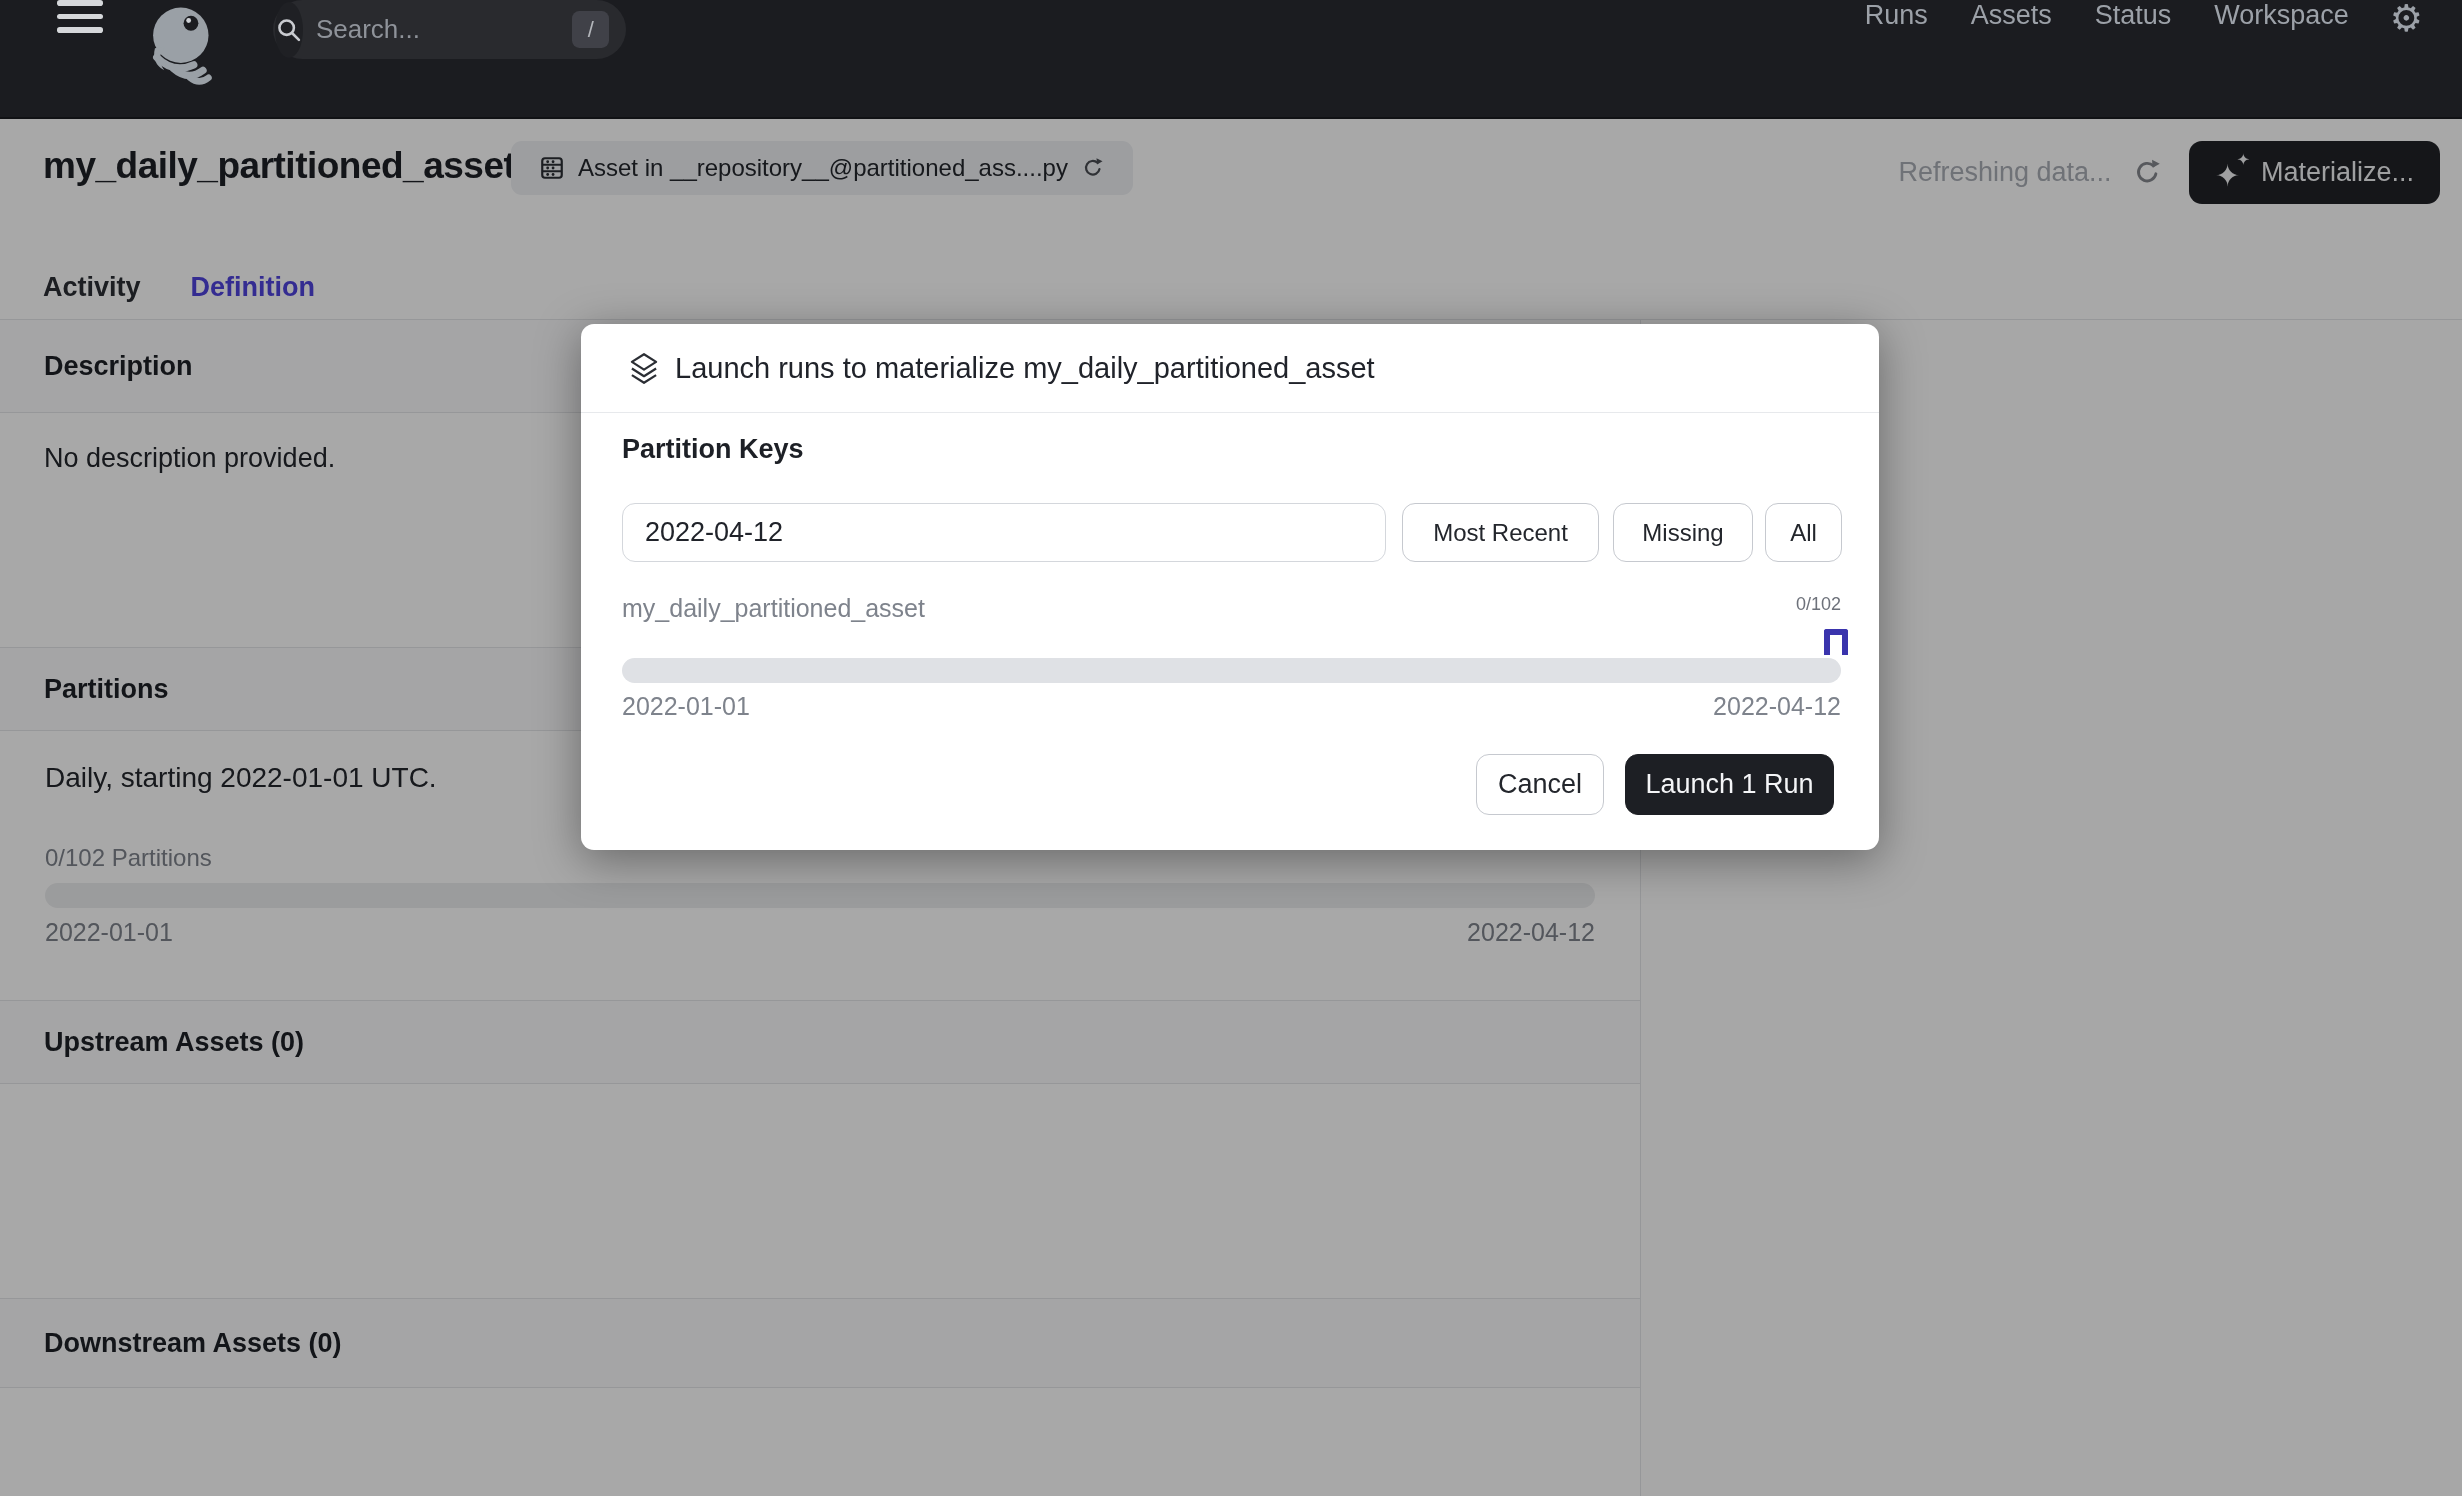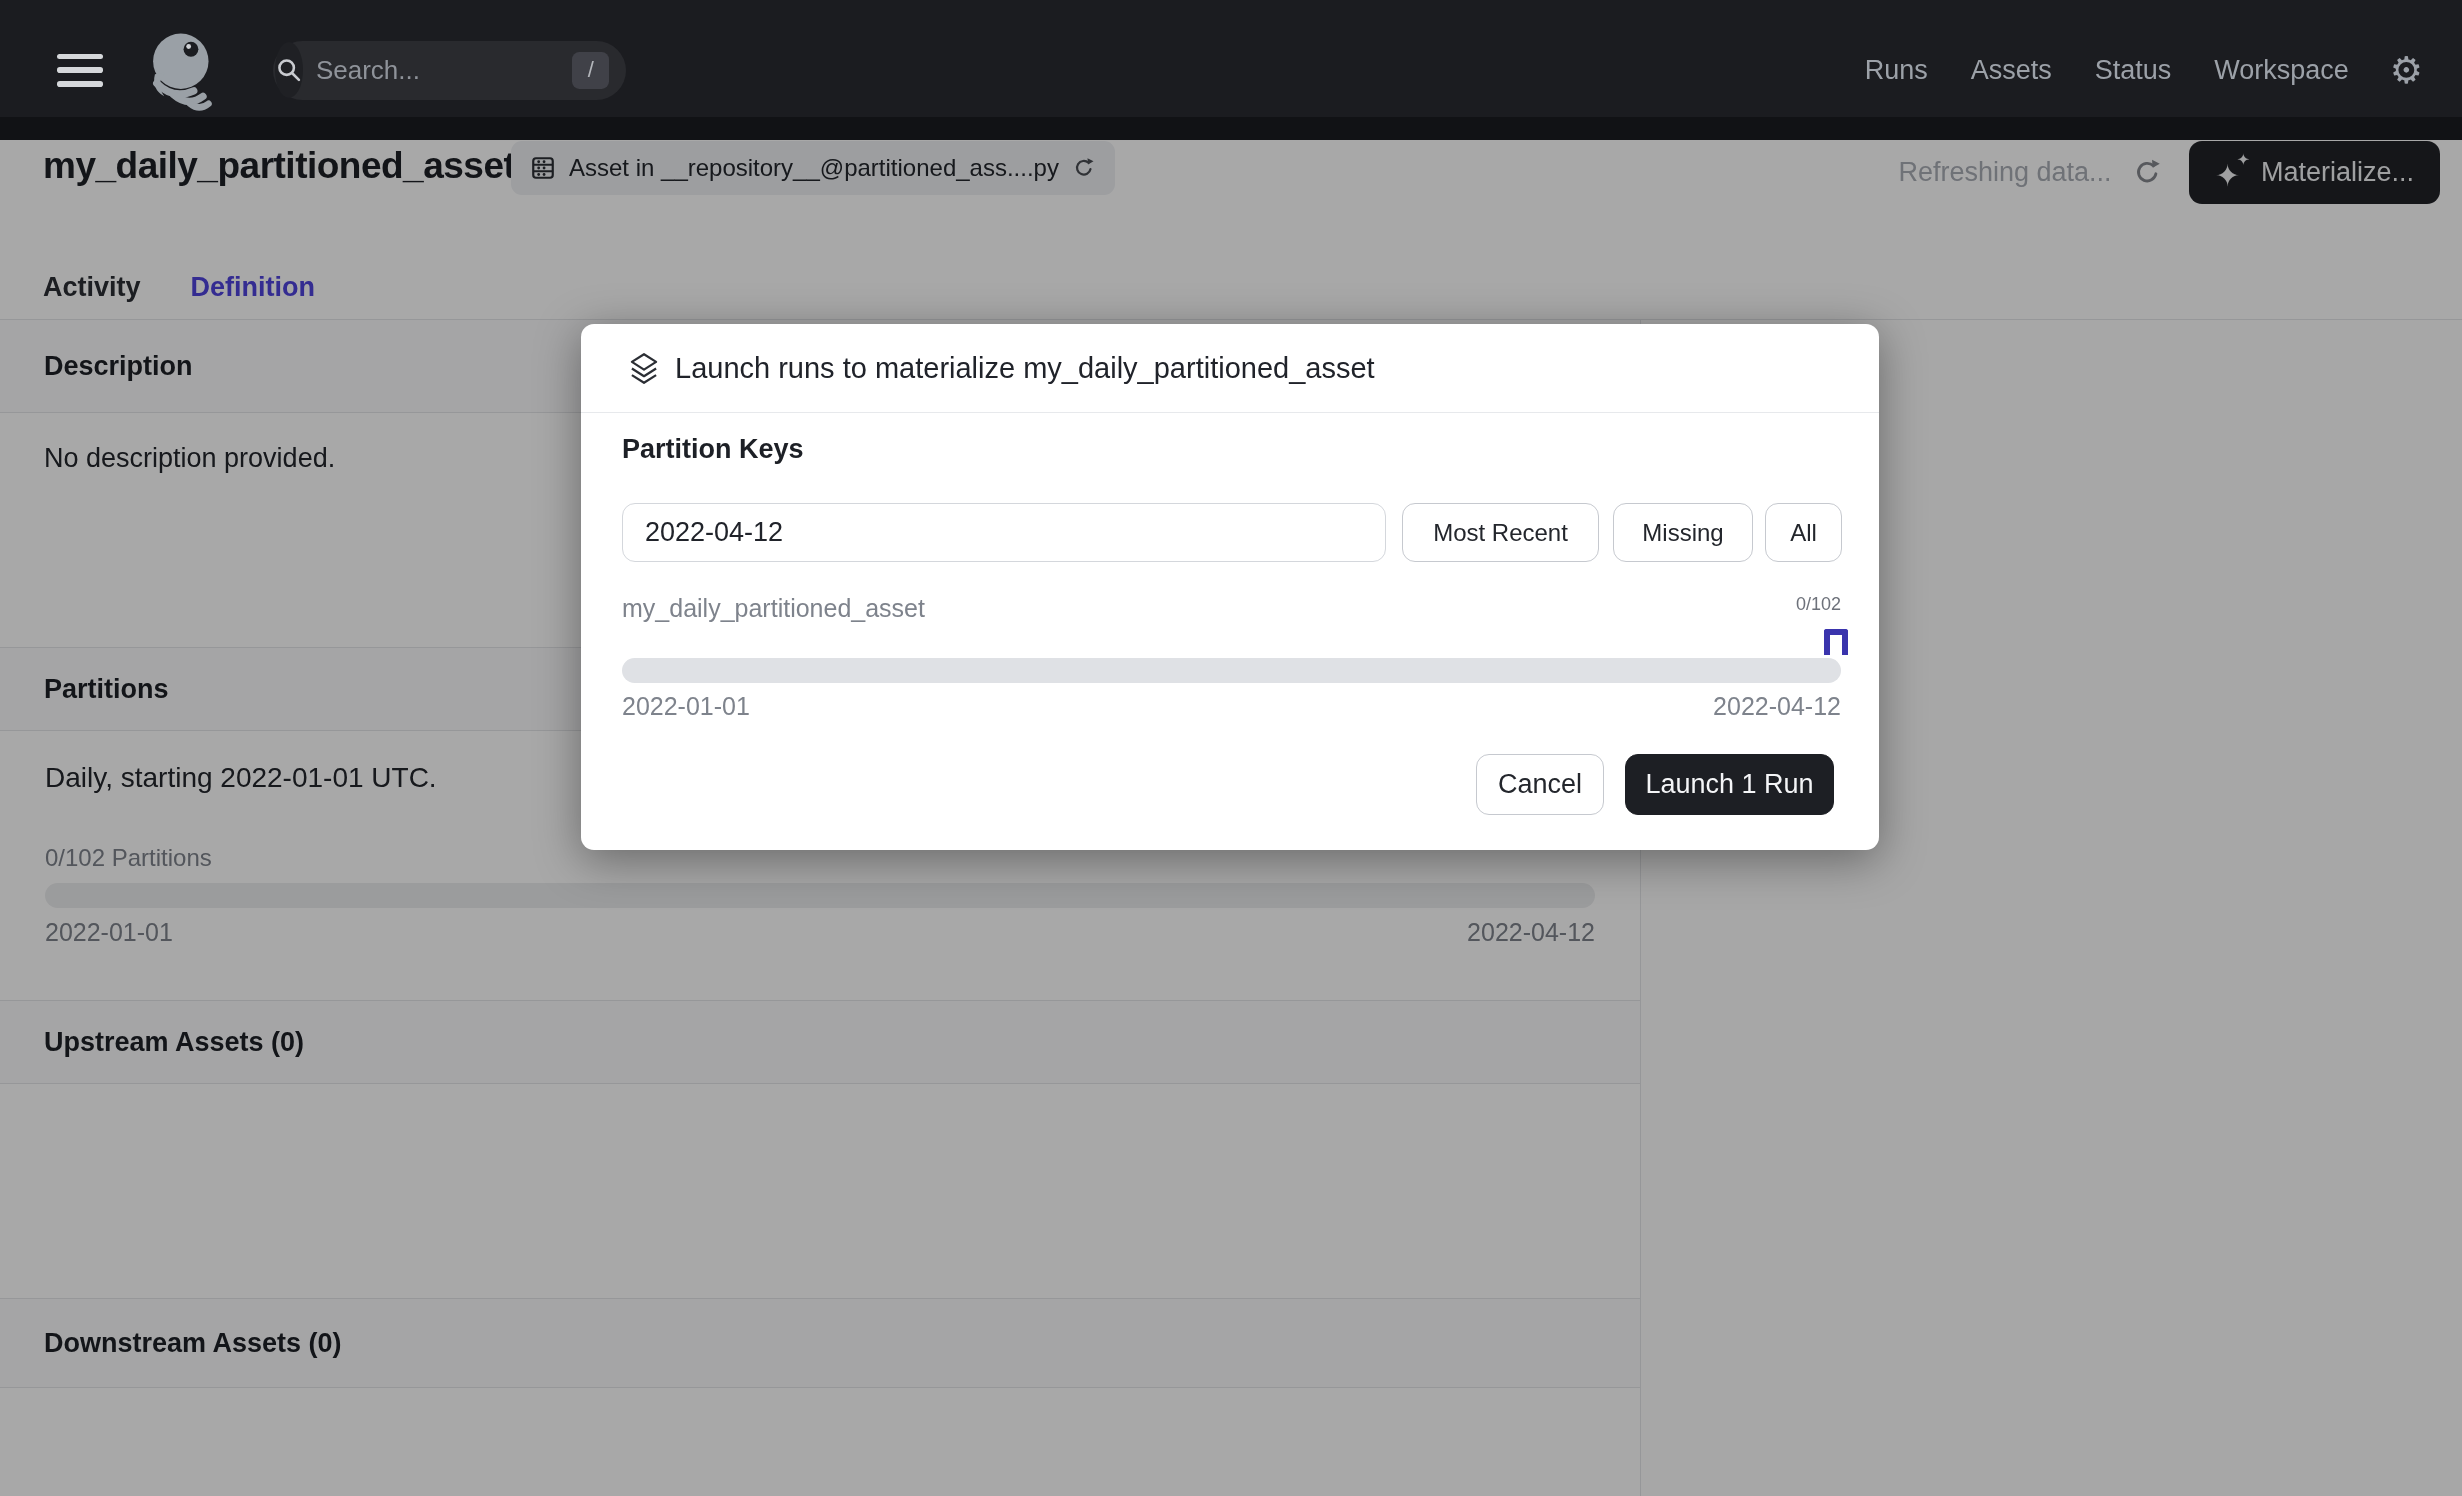--- a/index.html
+++ b/index.html
@@ -4,22 +4,22 @@
 <style>
   * { margin:0; padding:0; box-sizing:border-box; }
   html,body { background:#333; }
   .screen {
     position:relative; width:2462px; height:1497px; overflow:hidden;
     background:#ffffff; font-family:"Liberation Sans", sans-serif;
   }
 
   
   .topbar {
-    position:absolute; left:0; top:0; right:0; height:140px;
-    background:#1b1c20; display:flex; align-items:center; z-index:80;
+    position:absolute; left:0; top:0; right:0; height:119px;
+    background:#1b1c20; display:flex; align-items:flex-start; z-index:80;
   }
   .hamburger { margin-left:57px; width:46px; height:33px; display:flex; flex-direction:column; justify-content:space-between; cursor:pointer; }
   .hamburger span { display:block; height:5.6px; border-radius:2.8px; background:#d5d7da; }
   .logo { margin-left:39px; width:85px; height:89px; }
   .searchbox {
     margin-left:46px; width:353px; height:59px; border-radius:30px;
     background:#292a2e; display:flex; align-items:center; position:relative;
   }
   .search-circle { width:56px; height:56px; margin-left:1.9px; border-radius:50%; background:#1f2024; display:flex; align-items:center; justify-content:center; }
   .searchbox input {
@@ -33,21 +33,21 @@
   }
   .topnav { margin-left:auto; display:flex; align-items:center; gap:43px; }
   .topnav .navlink { color:#9ca1a8; font-size:27px; font-weight:500; cursor:pointer; }
   .gear { margin:0 39px 0 41px; color:#9ca1a8; font-size:37px; line-height:1; cursor:pointer; }
 
   
   .page { position:absolute; left:0; top:117px; right:0; bottom:0; background:#fff; }
   .page-title { position:absolute; left:43px; top:28px; font-size:37px; font-weight:700; color:#1d2026; letter-spacing:-0.5px; }
   .asset-badge {
     position:absolute; left:511px; top:24px; height:54px; border-radius:11px;
-    background:#eef0f3; display:flex; align-items:center; padding:0 19px; gap:13px; cursor:pointer;
+    background:#eef0f3; display:flex; align-items:center; padding:0 28px; gap:13px; cursor:pointer;
   }
   .asset-badge .badge-label { font-size:24px; color:#24272d; }
   .header-right { position:absolute; right:22px; top:24px; height:63px; display:flex; align-items:center; }
   .refresh-status { color:#a9adb5; font-size:27px; }
   .refresh-icon { margin-left:20.4px; cursor:pointer; display:flex; }
   .materialize-btn {
     margin-left:26px; height:63px; border-radius:13px; background:#202227;
     display:flex; align-items:center; padding:0 26px; gap:13px; cursor:pointer;
   }
   .materialize-btn .label { color:#f2f3f5; font-size:27px; }

